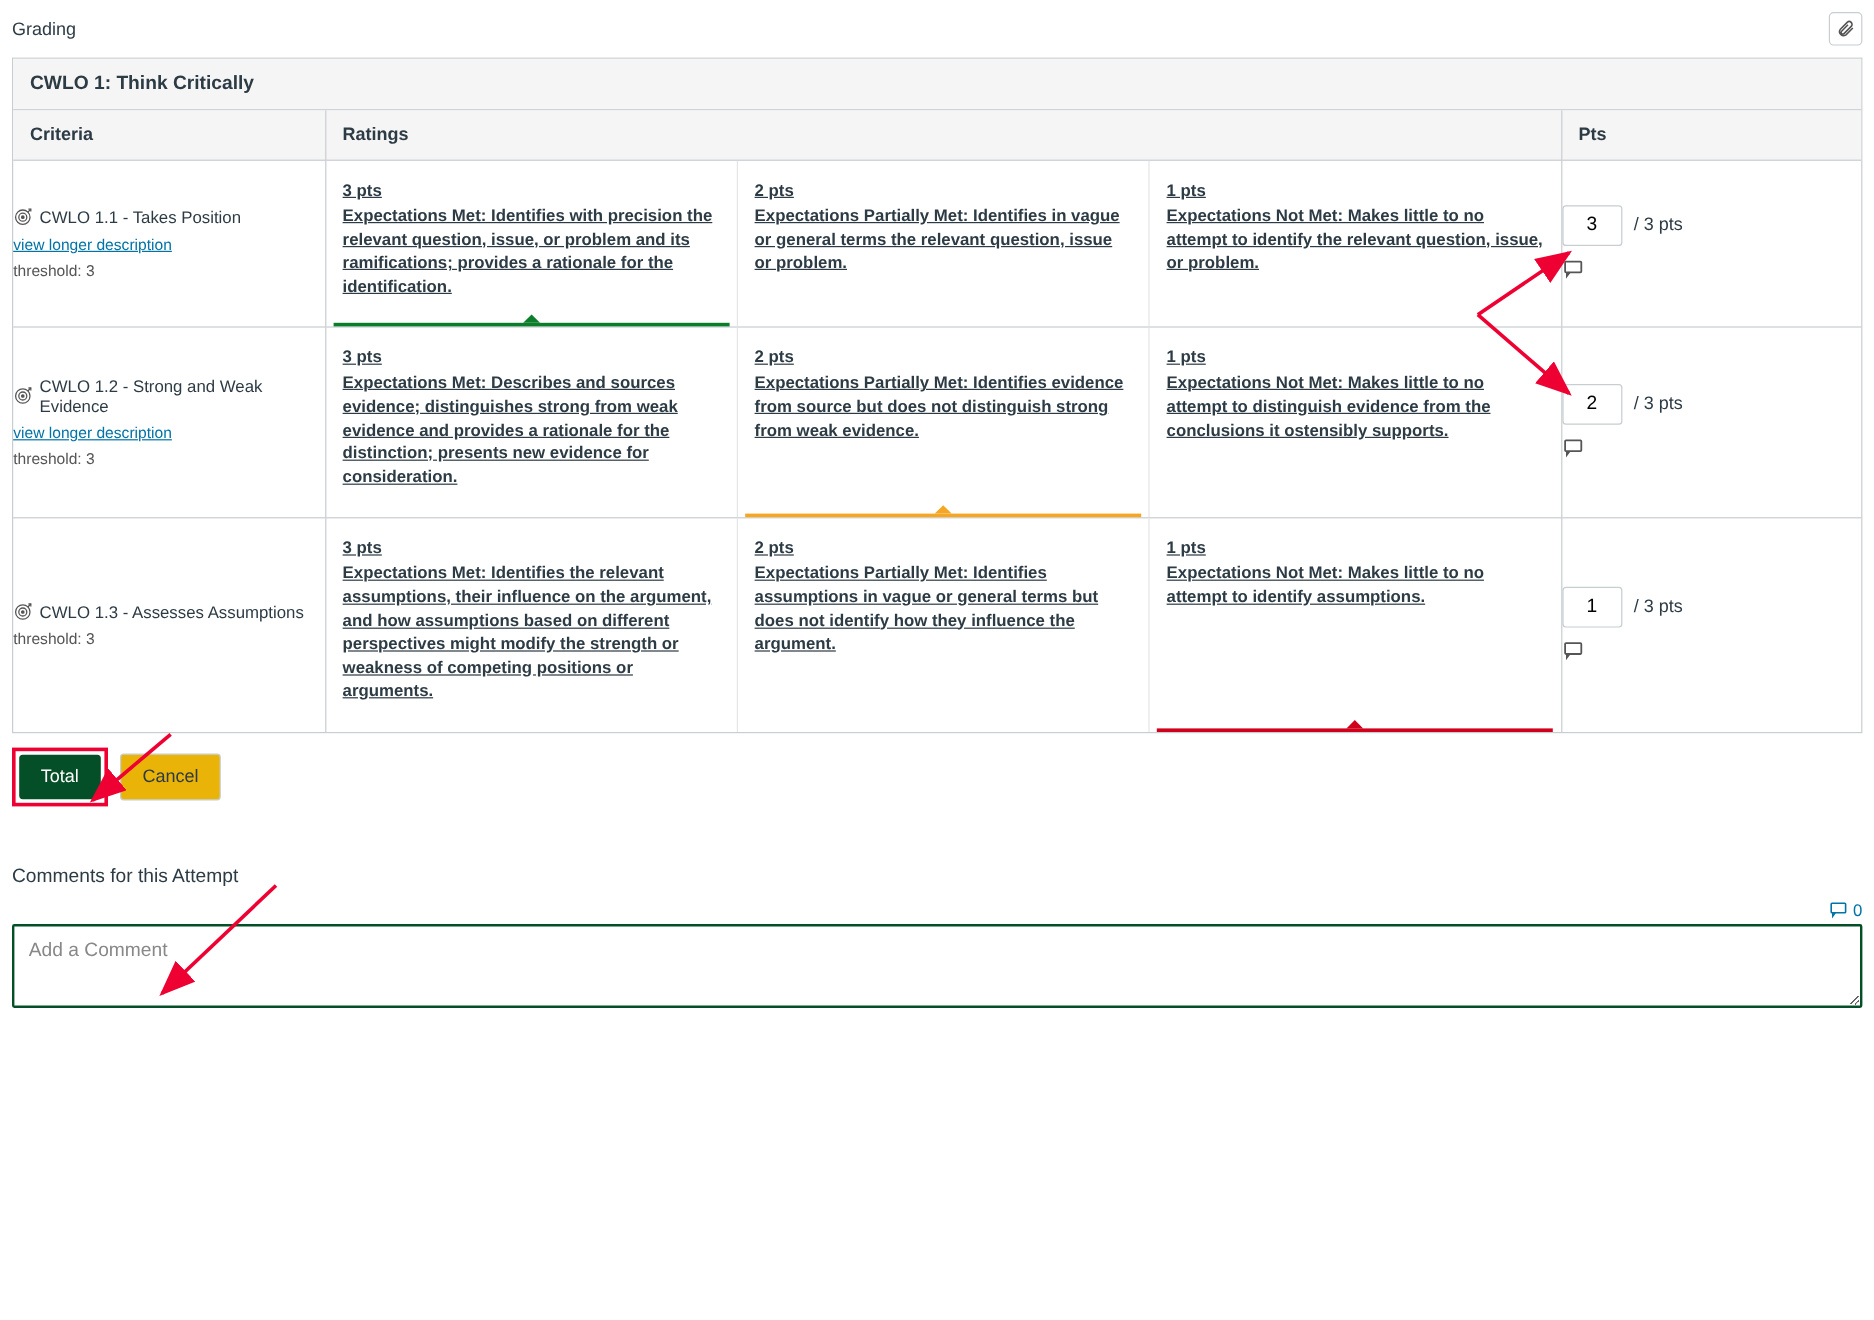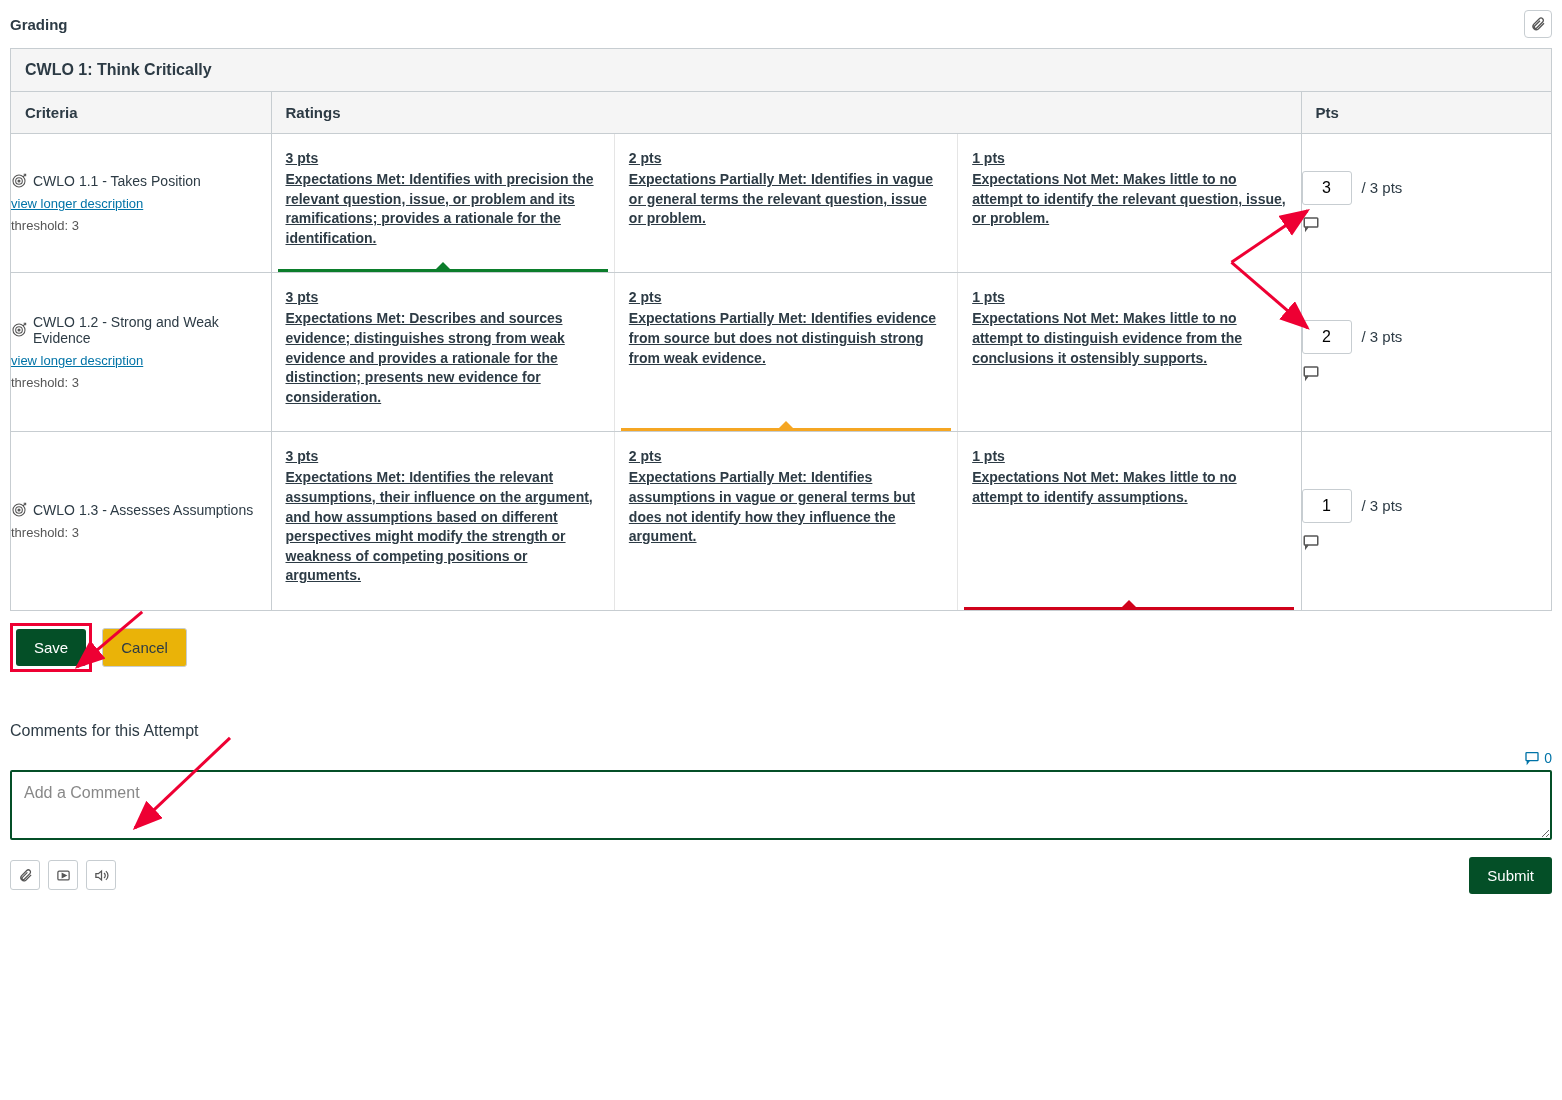--- a/index.html
+++ b/index.html
@@ -1,18 +1,18 @@
 <!DOCTYPE html>
 <html><head>
 <meta charset="utf-8">
 <style>
   * { box-sizing: border-box; margin: 0; padding: 0; }
   body { font-family: "Helvetica Neue", Arial, sans-serif; font-size: 14px; color: #2d3b45; padding: 10px; background: #fff; }
   .grading-header { display: flex; justify-content: space-between; align-items: center; margin-bottom: 10px; }
-  .grading-title { font-weight: bold; font-size: 15px; }
+  .grading-title { font-weight: normal; font-size: 15px; }
   .attach-btn { width: 28px; height: 28px; border: 1px solid #c7cdd1; border-radius: 4px; background: #fff; display: flex; align-items: center; justify-content: center; cursor: pointer; color: #555; }
   .rubric-container { border: 1px solid #c7cdd1; position: relative; }
   .rubric-title { background: #f5f5f5; padding: 12px 14px; font-weight: bold; font-size: 16px; border-bottom: 1px solid #c7cdd1; }
   table.rubric { width: 100%; border-collapse: collapse; table-layout: fixed; }
   table.rubric th { text-align: left; background: #f5f5f5; padding: 12px 14px; font-weight: bold; font-size: 15px; border-bottom: 1px solid #c7cdd1; }
   table.rubric th.col-criteria { width: 260px; border-right: 1px solid #c7cdd1; }
   table.rubric th.col-ratings { border-right: 1px solid #c7cdd1; }
   table.rubric th.col-pts { width: 250px; }
   table.rubric td { border-bottom: 1px solid #c7cdd1; padding: 0; vertical-align: middle; }
   table.rubric tr:last-child td { border-bottom: none; }
@@ -189,57 +189,35 @@
                 <rect x="3" y="4" width="18" height="12" rx="1"></rect>
                 <path d="M8 16l-3 4v-4"></path>
               </svg></span></td>
         </tr>
       </tbody>
   </table>
 </div>
 
 <div class="btn-row" style="position:relative;">
   <span class="save-wrap" id="save-wrap">
-    <button class="save-btn">Save</button>
+    <button class="save-btn">Total</button>
   </span>
   <button class="cancel-btn">Cancel</button>
 </div>
 
 <div class="comments-section" style="position:relative;">
   <div class="comments-title">Comments for this Attempt</div>
   <div class="comments-count-row">
     <svg width="16" height="16" viewBox="0 0 24 24" fill="none" stroke="#0073a7" stroke-width="2">
         <rect x="3" y="4" width="18" height="12" rx="1"></rect>
         <path d="M8 16l-3 4v-4"></path>
       </svg>
     <span>0</span>
   </div>
   <textarea class="comment-box" id="comment-box" placeholder="Add a Comment" style=""></textarea>
-  <div class="bottom-row">
-    <div class="media-btns">
-      <button class="media-btn">
-        <svg width="15" height="15" viewBox="0 0 24 24" fill="none" stroke="currentColor" stroke-width="2">
-            <path d="M21 11l-8.5 8.5a5 5 0 01-7-7L14 4a3.5 3.5 0 015 5l-9 9a2 2 0 01-3-3l8-8"></path>
-          </svg>
-      </button>
-      <button class="media-btn">
-        <svg width="15" height="15" viewBox="0 0 24 24" fill="none" stroke="currentColor" stroke-width="2">
-            <rect x="3" y="5" width="18" height="14" rx="2"></rect>
-            <polygon points="10,9 16,12 10,15" fill="currentColor"></polygon>
-          </svg>
-      </button>
-      <button class="media-btn">
-        <svg width="15" height="15" viewBox="0 0 24 24" fill="none" stroke="currentColor" stroke-width="2">
-            <polygon points="3,9 7,9 12,5 12,19 7,15 3,15"></polygon>
-            <path d="M16 8a5 5 0 010 8M19 5a9 9 0 010 14"></path>
-          </svg>
-      </button>
-    </div>
-    <button class="submit-btn">Submit</button>
-  </div>
 </div>
 
 <svg id="arrow-overlay" style="position:absolute; top:0; left:0; pointer-events:none; overflow:visible;" width="1562" height="942">
   <defs>
     <marker id="ah" markerWidth="12" markerHeight="12" refX="9" refY="4" orient="auto">
       <polygon points="0,0 10,4 0,8" fill="#e03"></polygon>
     </marker>
   </defs>
 <line x1="1231.5" y1="262.2734375" x2="1307.5" y2="210.6875" stroke="#e03" stroke-width="3" marker-end="url(#ah)"></line>
     <line x1="1231.5" y1="262.2734375" x2="1307.5" y2="327.859375" stroke="#e03" stroke-width="3" marker-end="url(#ah)"></line>

